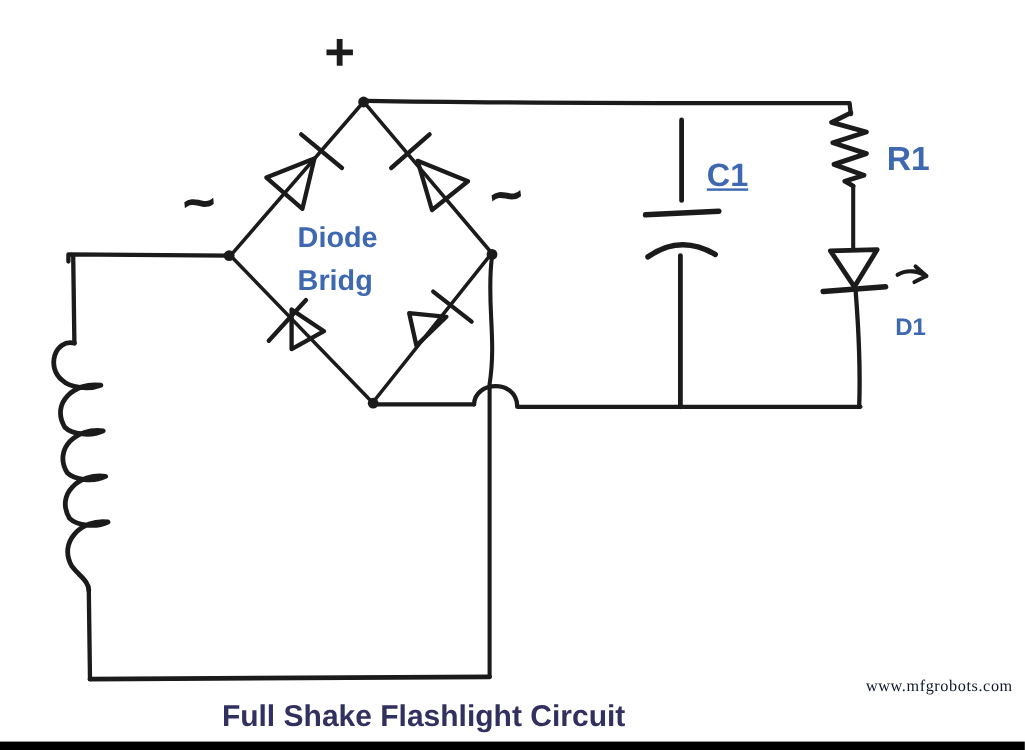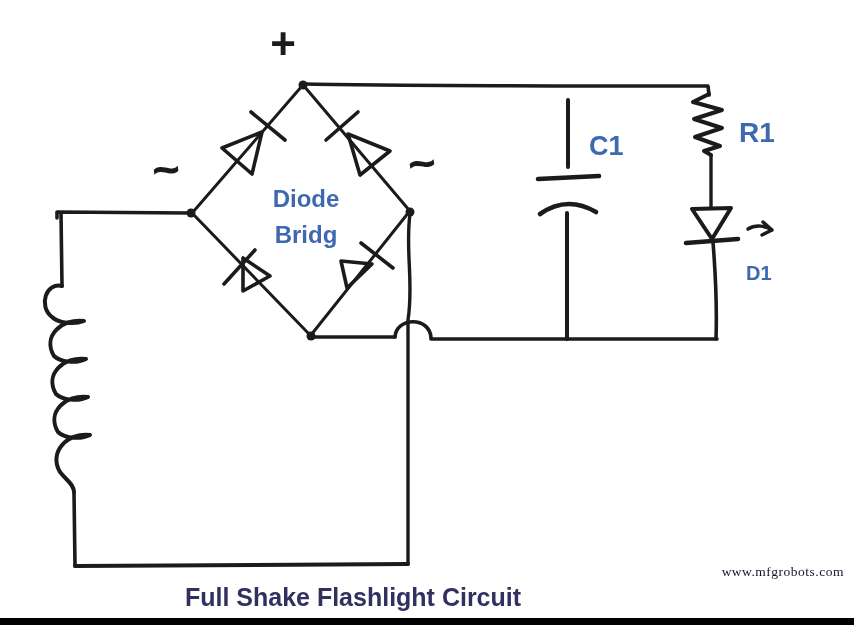--- a/index.html
+++ b/index.html
@@ -11,25 +11,25 @@
   svg{position:absolute;left:0;top:0;}
   .ink-label{color:#1b1b1b;}
   .plus-sign{
     left:262px;top:20px;width:42px;text-align:center;
     font-size:44px;font-weight:bold;line-height:48px;
   }
   .tilde{font-size:48px;font-weight:bold;line-height:48px;}
   .tilde-left{left:152px;top:146px;transform:rotate(-6deg);}
   .tilde-right{left:408px;top:140px;transform:rotate(-8deg);}
   .bridge-label{
-    left:248px;top:181px;width:116px;text-align:center;
+    left:248px;top:181px;width:116px;text-align:left;
     color:#3E68B0;font-size:24px;font-weight:bold;line-height:36px;
   }
   .comp-label{color:#3E68B0;font-weight:bold;}
-  .c1-label{left:589px;top:131px;font-size:27px;}
+  .c1-label{left:589px;top:131px;font-size:27px;text-decoration:underline;}
   .r1-label{left:739px;top:117px;font-size:28px;}
   .d1-label{left:746px;top:262px;font-size:20px;}
   .circuit-title{
     left:0;top:583px;width:706px;text-align:center;
     color:#32305E;font-size:25px;font-weight:bold;
   }
   .watermark{
     right:10px;top:564px;font-family:Liberation Serif, serif;
     font-size:13.5px;color:#0f172a;letter-spacing:0.5px;
   }

